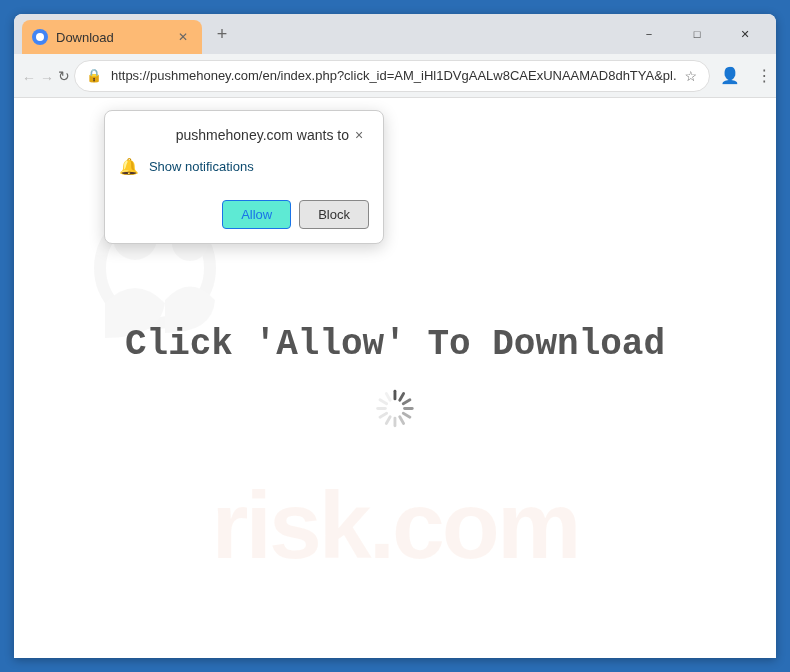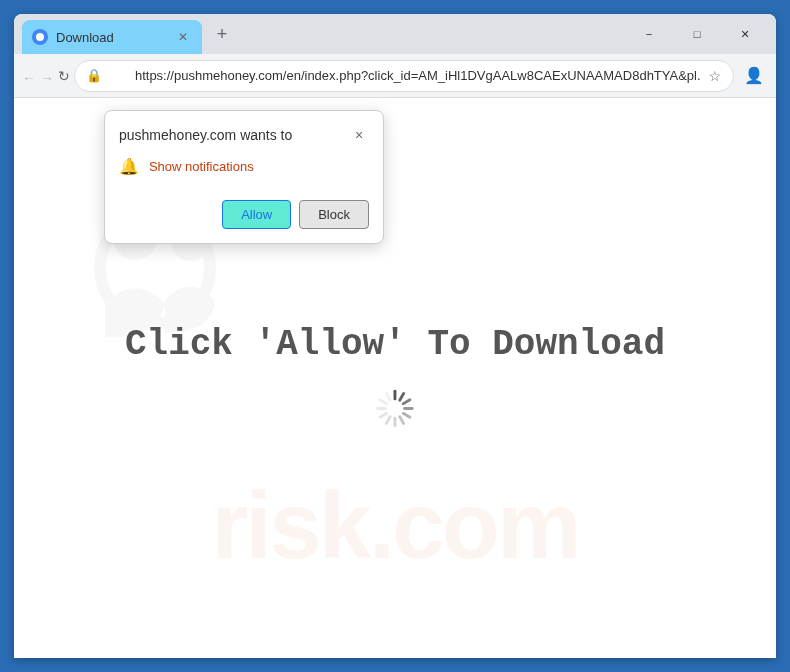--- a/index.html
+++ b/index.html
@@ -35,21 +35,21 @@
     }
 
     .tab-strip {
       display: flex;
       align-items: flex-end;
       flex: 1;
       padding-left: 8px;
     }
 
     .tab {
-      background: #7dd3fc;
+      background: #fdba74;
       height: 34px;
       min-width: 180px;
       max-width: 220px;
       border-radius: 8px 8px 0 0;
       display: flex;
       align-items: center;
       padding: 0 10px;
       gap: 8px;
       font-size: 13px;
       color: #333;
@@ -174,21 +174,20 @@
       font-size: 13px;
     }
 
     .url-text {
       flex: 1;
       color: #333;
       font-size: 13px;
       white-space: nowrap;
       overflow: hidden;
       text-overflow: ellipsis;
-      margin-left: 24px;
     }
 
     .url-star {
       color: #666;
       font-size: 14px;
     }
 
     .address-actions {
       display: flex;
       gap: 2px;
@@ -268,21 +267,21 @@
       border: 1px solid #ccc;
       border-radius: 8px;
       box-shadow: 0 4px 16px rgba(0,0,0,0.18);
       width: 280px;
       z-index: 100;
     }
 
     .popup-header {
       display: flex;
       align-items: center;
-      justify-content: space-between;
+      justify-content: flex-end;
       padding: 14px 14px 8px 14px;
     }
 
     .popup-title {
       font-size: 14px;
       color: #333;
     }
 
     .popup-close {
       width: 20px;
@@ -303,21 +302,21 @@
       padding: 4px 14px 16px 14px;
     }
 
     .bell-icon {
       color: #555;
       font-size: 16px;
     }
 
     .permission-text {
       font-size: 13px;
-      color: #c2410c;
+      color: #0c4a6e;
     }
 
     .popup-actions {
       display: flex;
       justify-content: flex-end;
       gap: 8px;
       padding: 8px 14px 14px 14px;
     }
 
     .popup-btn {

